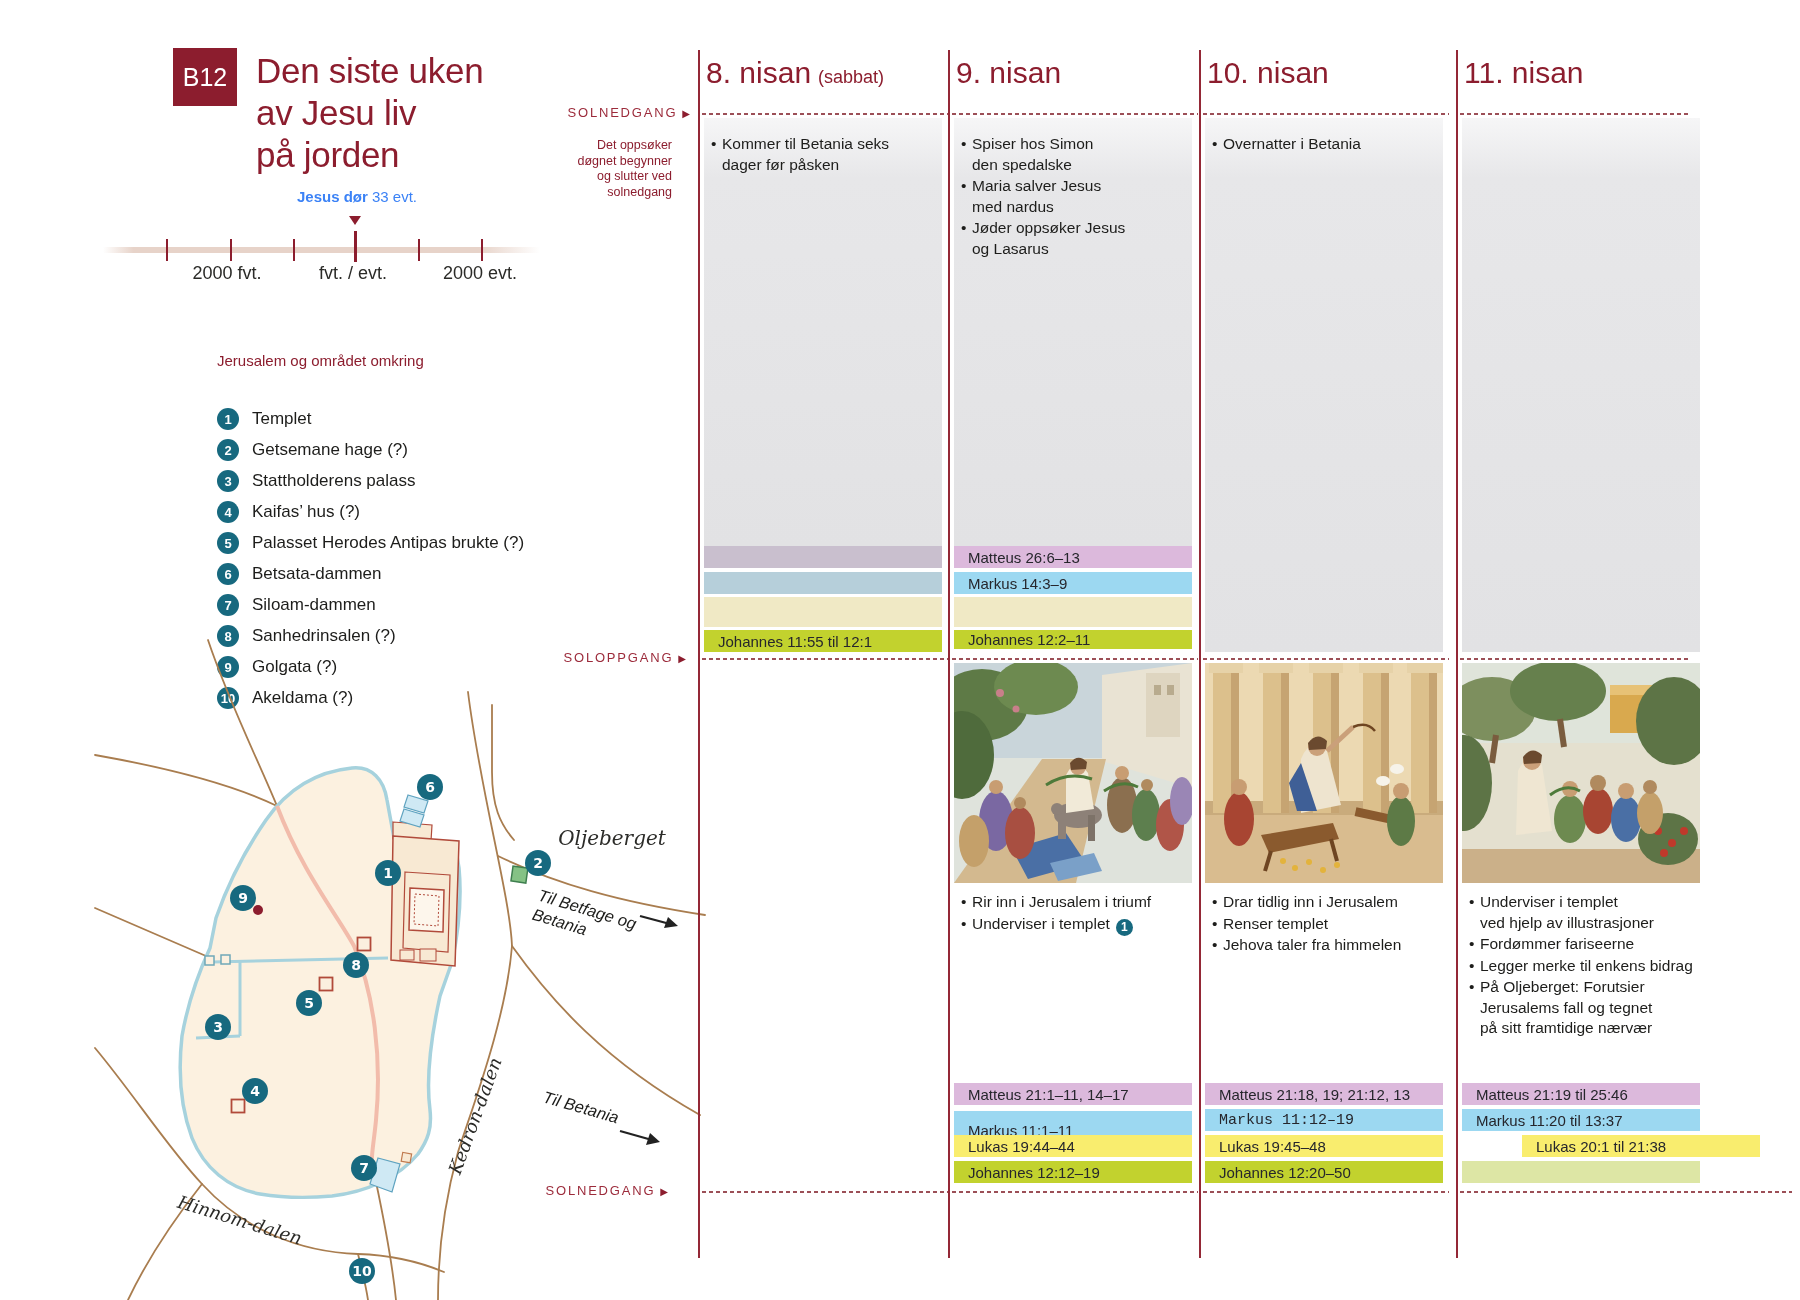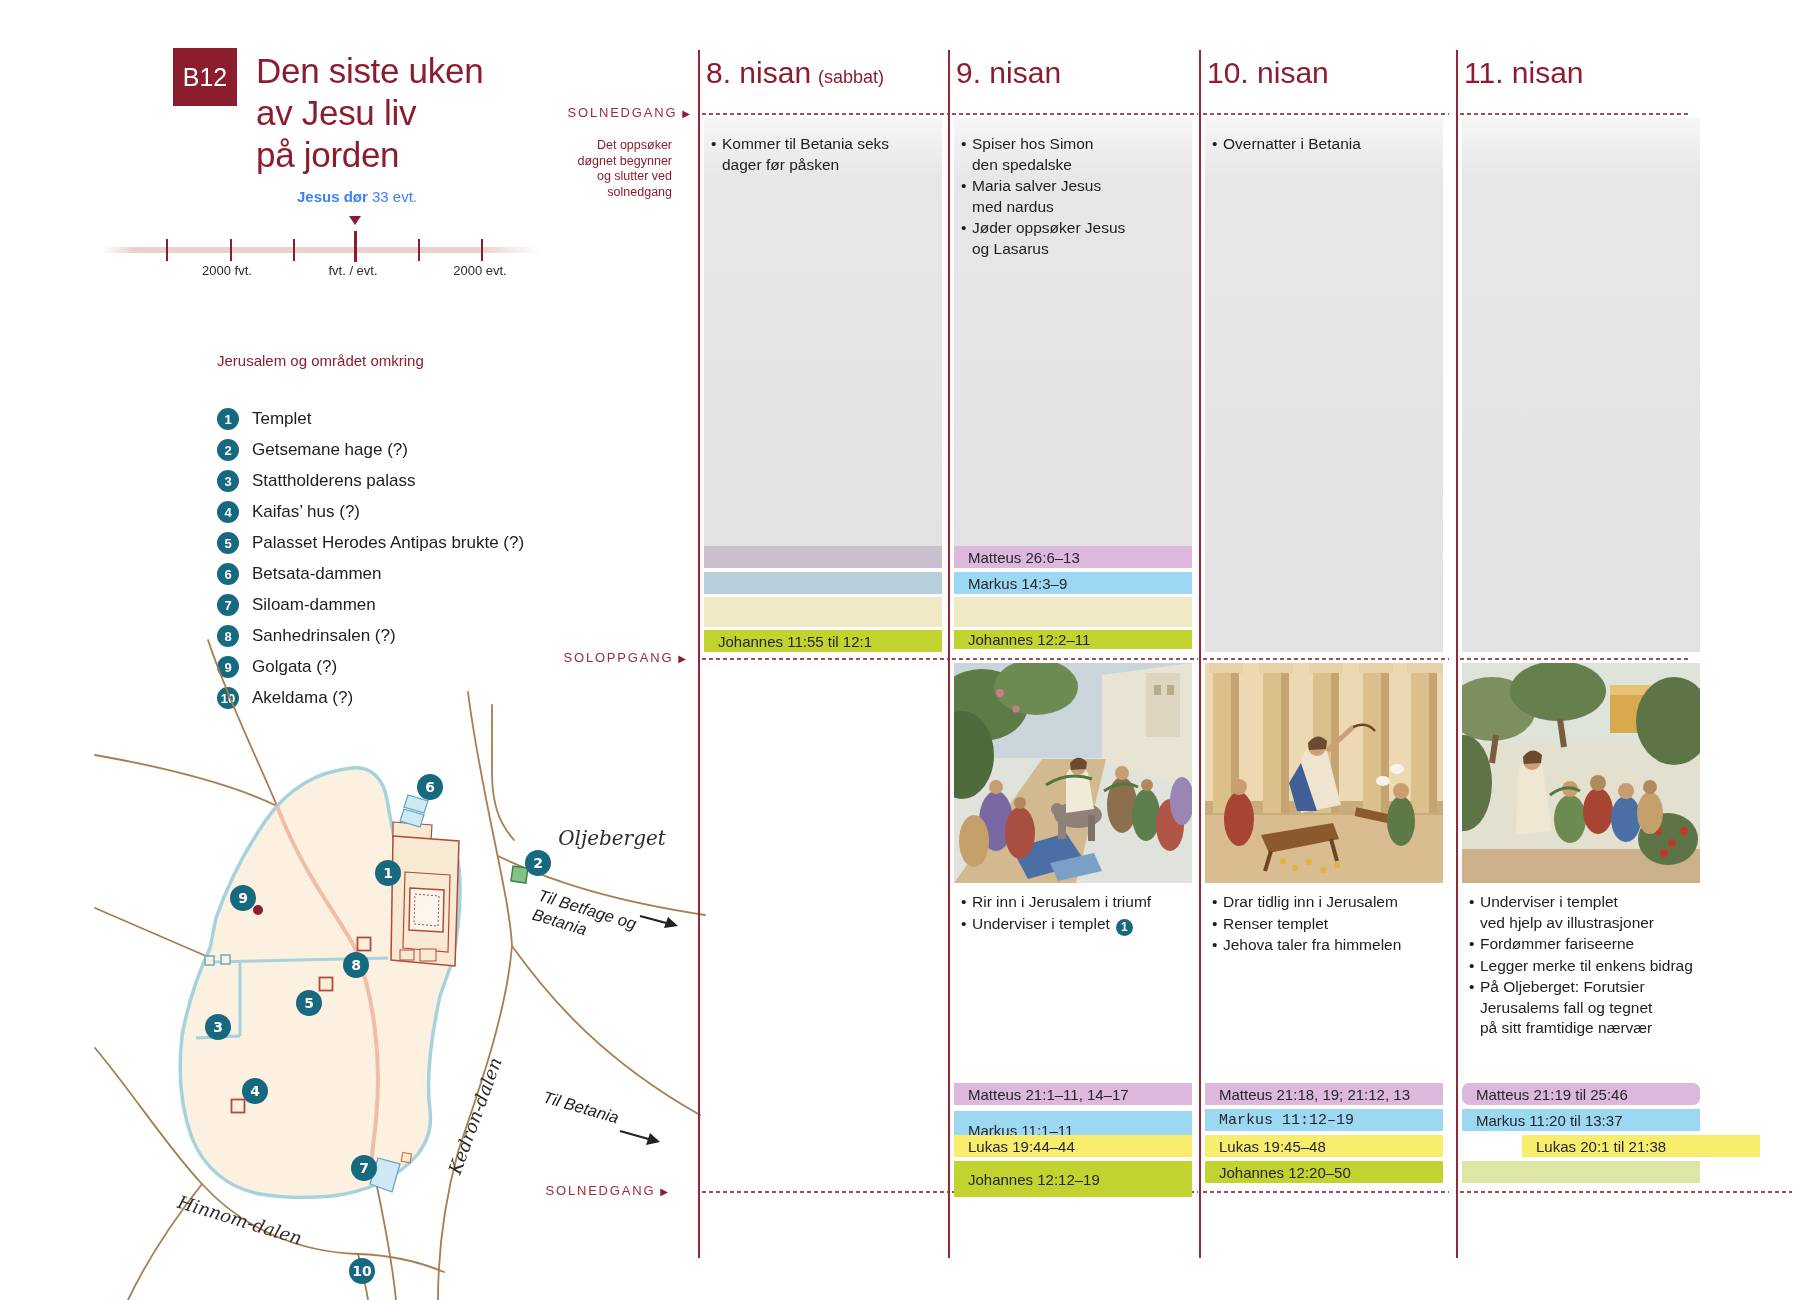--- a/index.html
+++ b/index.html
@@ -12,21 +12,21 @@
          color:#8c1d2e;white-space:pre-line;letter-spacing:-0.3px;}
   
   .tl-bar{position:absolute;left:103px;top:247px;width:437px;height:6px;
           background:linear-gradient(90deg,rgba(231,211,201,0) 0%,#e7d3c9 7%,#e7d3c9 86%,rgba(231,211,201,0) 100%);}
   .tl-tick{position:absolute;top:239px;width:2px;height:22px;background:#8c1d2e;}
   .tl-tick-main{position:absolute;top:231px;width:3px;height:31px;background:#8c1d2e;}
   .tl-arrow{position:absolute;top:216px;width:0;height:0;border-left:6px solid transparent;
             border-right:6px solid transparent;border-top:9px solid #8c1d2e;}
   .tl-event{position:absolute;top:188px;font-size:15px;color:#3b82f6;white-space:nowrap;transform:translateX(-50%);}
   .tl-event b{font-weight:700;}
-  .tl-lab{position:absolute;top:263px;font-size:13px;color:#2b2b28;white-space:nowrap;transform:translateX(-50%);}
+  .tl-lab{position:absolute;top:263px;font-size:18px;color:#2b2b28;white-space:nowrap;transform:translateX(-50%);}
   
   .sunlabel{position:absolute;color:#9c2b3b;font-size:13px;font-weight:500;letter-spacing:1.8px;white-space:nowrap;}
   .sunlabel::after{content:"▶";font-size:10px;letter-spacing:0;margin-left:5px;color:#8c1d2e;}
   .sunnote{position:absolute;color:#8c1d2e;font-size:12.5px;line-height:15.5px;text-align:right;white-space:pre-line;}
   
   .legtitle{position:absolute;left:217px;top:352px;font-size:15px;font-weight:500;color:#8c1d2e;}
   .legitem{position:absolute;left:217px;height:24px;display:flex;align-items:center;}
   .lnum{width:22px;height:22px;border-radius:50%;background:#17697f;color:#fff;font-size:13px;font-weight:700;
         display:inline-flex;align-items:center;justify-content:center;flex:none;}
   .llabel{margin-left:13px;font-size:17px;color:#1d1d1b;white-space:nowrap;}
@@ -313,21 +313,21 @@
           <path d="M150,128 Q168,116 184,124" stroke="#4e7a3a" stroke-width="3" fill="none"></path>
  </svg>
       </div>
       <div class="events" style="left:961px;top:892px;width:228px;">
         <div class="ev">Rir inn i Jerusalem i triumf</div>
         <div class="ev">Underviser i templet<span class="numbadge">1</span></div>
       </div>
       <div class="band" style="left:954px;top:1083px;height:22px;background:#dcb9dc;">Matteus 21:1–11, 14–17</div>
       <div class="band" style="left:954px;top:1111px;height:38px;background:#9cd8f1;">Markus 11:1–11</div>
       <div class="band" style="left:954px;top:1135px;height:22px;background:#f9ed6e;">Lukas 19:44–44</div>
-      <div class="band" style="left:954px;top:1161px;height:36px;background:#c2d22e;">Johannes 12:12–19</div>
+      <div class="band" style="left:954px;top:1161px;height:22px;background:#c2d22e;">Johannes 12:12–19</div>
       <div class="colline" style="left:1199px;"></div>
       <div class="colhead" style="left:1207px;"><span>10. nisan</span></div>
       <div class="dash" style="left:1203px;top:113px;width:246px;"></div>
       <div class="dash" style="left:1203px;top:658px;width:246px;"></div>
       <div class="dash" style="left:1203px;top:1191px;width:246px;"></div>
       <div class="night" style="left:1205px;top:118px;height:534px;"></div>
       <div class="events" style="left:1212px;top:134px;width:222px;">
         <div class="ev">Overnatter i Betania</div>
       </div>
       <div class="illo" style="left:1205px;top:663px;">
@@ -424,19 +424,19 @@
       </div>
       <div class="events" style="left:1469px;top:892px;width:228px;">
         <div class="ev">Underviser i templet
 ved hjelp av illustrasjoner</div>
         <div class="ev">Fordømmer fariseerne</div>
         <div class="ev">Legger merke til enkens bidrag</div>
         <div class="ev">På Oljeberget: Forutsier
 Jerusalems fall og tegnet
 på sitt framtidige nærvær</div>
       </div>
-      <div class="band" style="left:1462px;top:1083px;height:22px;background:#dcb9dc;border-radius:7px;">Matteus 21:19 til 25:46</div>
+      <div class="band" style="left:1462px;top:1083px;height:22px;background:#dcb9dc;">Matteus 21:19 til 25:46</div>
       <div class="band" style="left:1462px;top:1109px;height:22px;background:#9cd8f1;">Markus 11:20 til 13:37</div>
       <div class="band" style="left:1522px;top:1135px;height:22px;background:#f9ed6e;">Lukas 20:1 til 21:38</div>
       <div class="band" style="left:1462px;top:1161px;height:22px;background:#dde6a5;"></div>
     </div>
 
 </div>
 
 </body></html>

